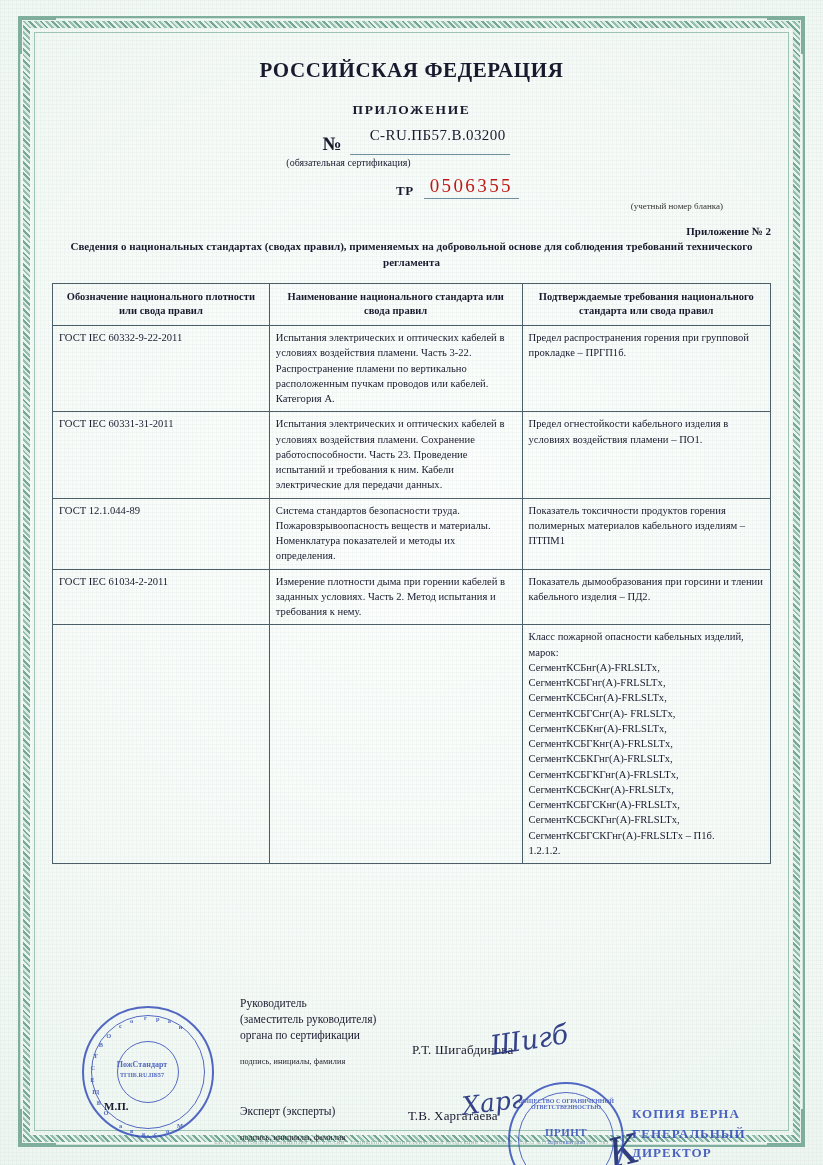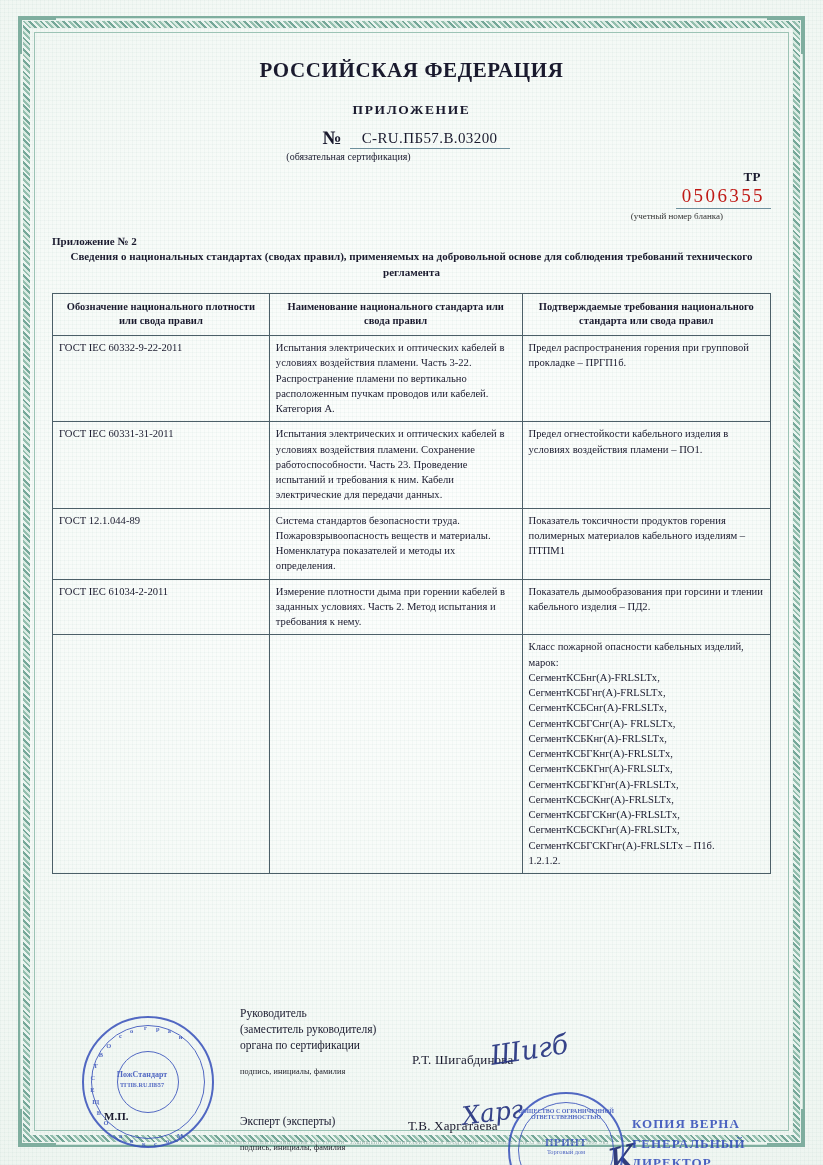--- a/index.html
+++ b/index.html
@@ -92,38 +92,37 @@
   .cert-line .num-sign {
     font-weight: bold;
     font-size: 19px;
     margin-left: 9px;
     margin-right: 8px;
   }
   .cert-line .num-value {
     font-size: 15px;
     letter-spacing: 0.4px;
     border-bottom: 1px solid #6d8f9c;
-    padding: 0 4px 1px 4px;
+    padding: 0 4px 10px 4px;
     min-width: 152px;
-    text-align: center;
+    text-align: right;
   }
   .title-note {
     text-align: center;
     font-size: 10px;
     margin-top: 2px;
     margin-right: 126px;
   }
 
   .tp-row {
     display: flex;
     align-items: flex-end;
     justify-content: center;
     margin-top: 7px;
     margin-left: 92px;
-    flex-direction: column;
   }
   .tp-label {
     font-weight: bold;
     font-size: 13px;
     letter-spacing: 0.5px;
     margin-right: 10px;
   }
   .tp-value {
     font-family: "Liberation Serif", serif;
     color: #c01a16;
@@ -134,21 +133,21 @@
   }
   .blank-note {
     text-align: right;
     font-size: 9px;
     color: #333;
     margin-top: 2px;
     margin-right: 48px;
   }
 
   .app-no {
-    text-align: left;
+    text-align: right;
     font-weight: bold;
     font-size: 11px;
     margin-top: 14px;
   }
   .app-desc {
     text-align: center;
     font-weight: bold;
     font-size: 11px;
     line-height: 1.45;
     margin-top: 2px;

